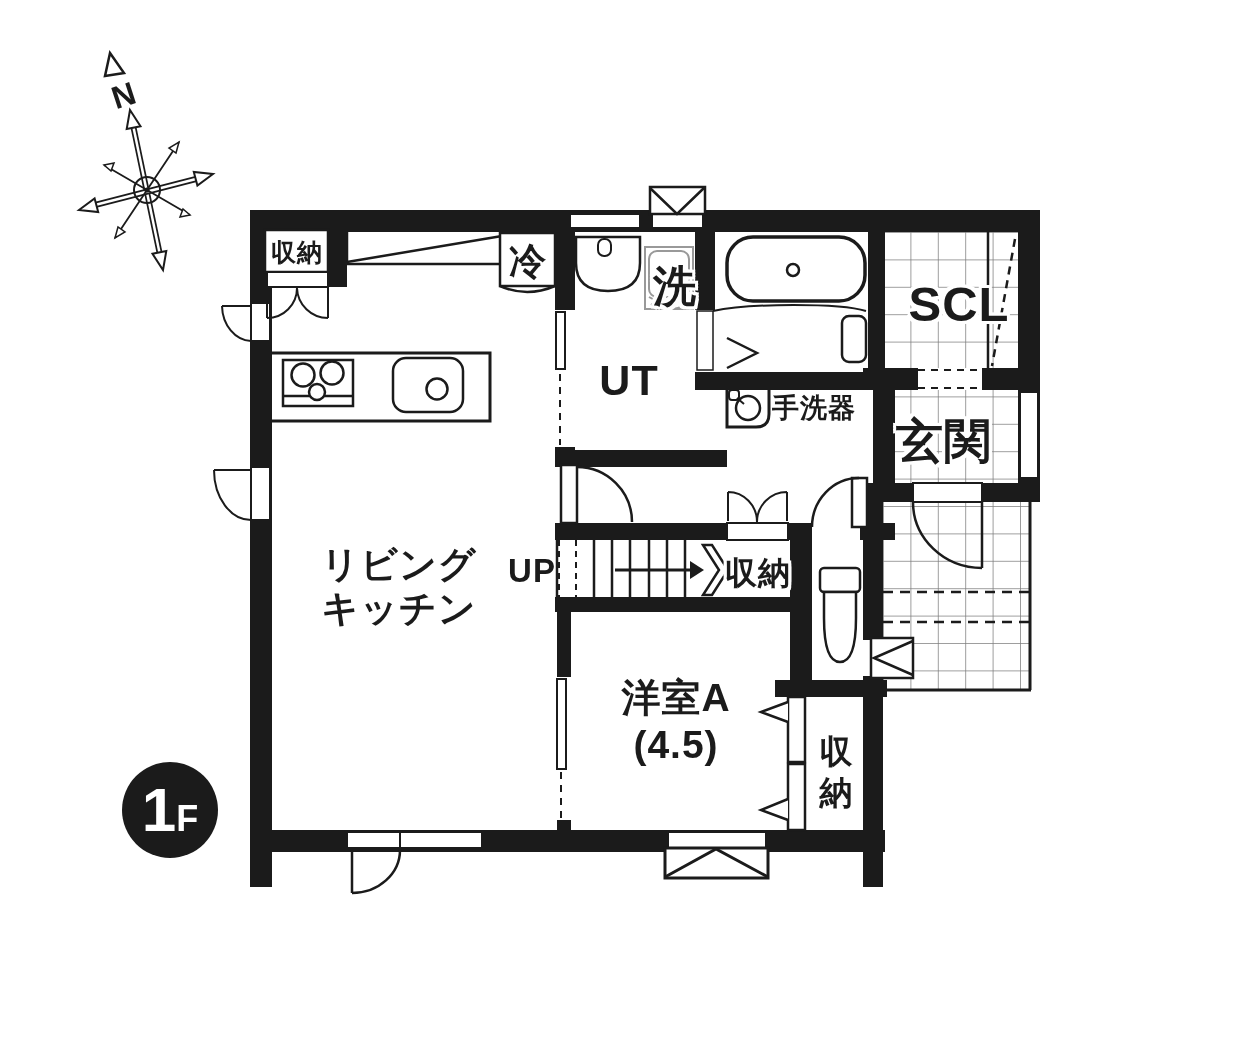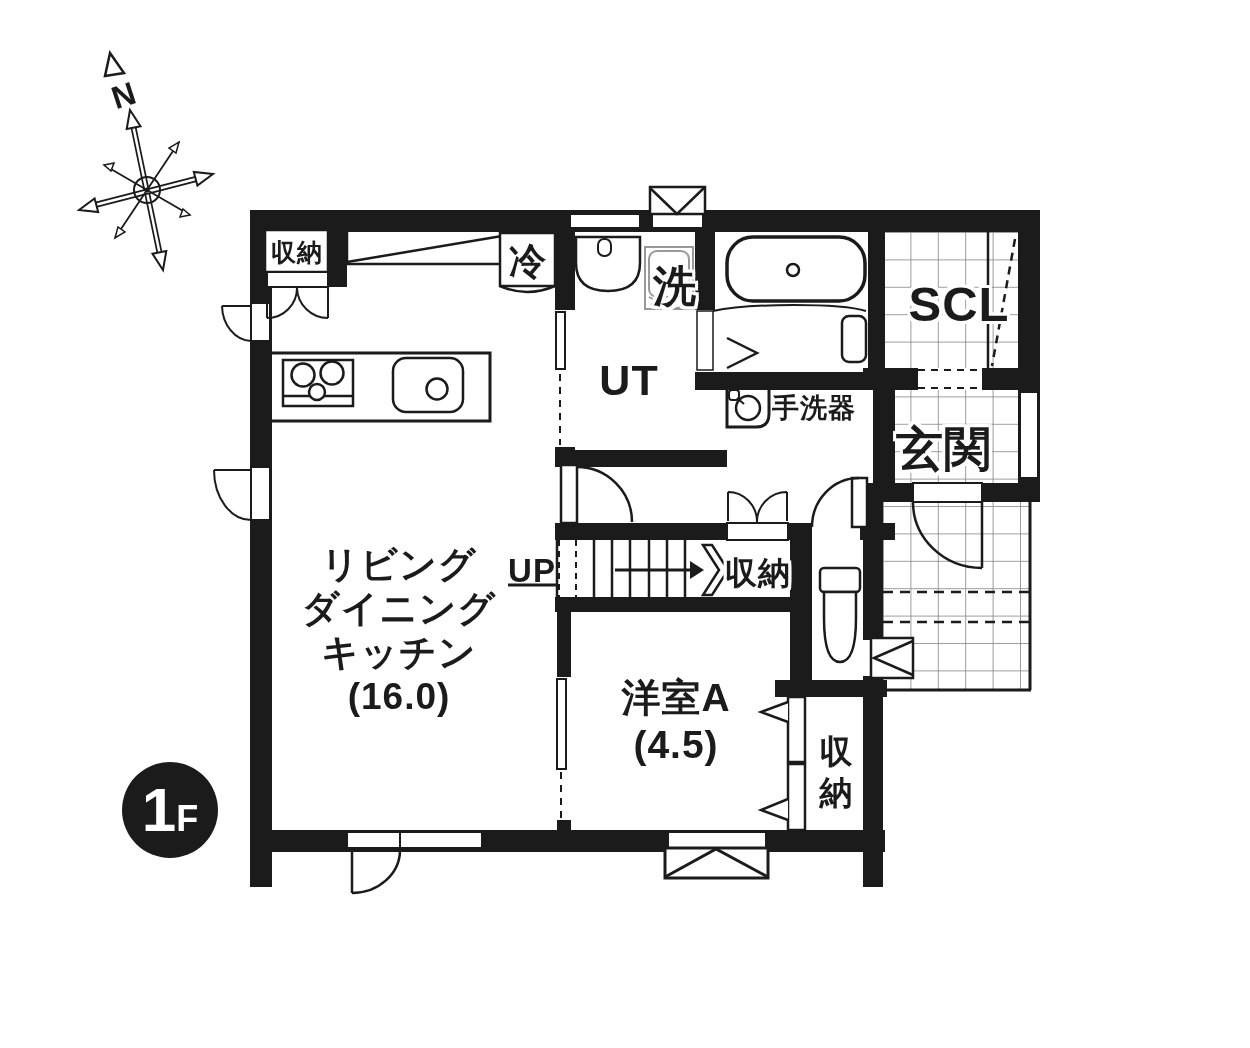--- a/index.html
+++ b/index.html
@@ -232,29 +232,27 @@
     </g>
     <text x="58" y="62" font-size="32" font-weight="800" fill="#1b1b1b" transform="rotate(-18 58 52)">N</text>
   </svg>
 
   <div class="lbl" style="left:297px;top:252px;font-size:25px;">収納</div>
   <div class="lbl" style="left:528px;top:261px;font-size:37px;">冷</div>
   <div class="lbl halo" style="left:675px;top:286px;font-size:43px;">洗</div>
   <div class="lbl" style="left:629px;top:380px;font-size:43px;">UT</div>
   <div class="lbl halo" style="left:947px;top:304px;font-size:49px;margin-left:12px;">SCL</div>
   <div class="lbl" style="left:814px;top:408px;font-size:27px;">手洗器</div>
-  <div class="lbl halo" style="left:944px;top:440px;font-size:47px;margin-top:8px;">玄関</div>
-  <div class="lbl" style="left:532px;top:570px;font-size:33px;text-decoration:underline;">UP</div>
+  <div class="lbl halo" style="left:944px;top:440px;font-size:47px;">玄関</div>
+  <div class="lbl" style="left:532px;top:570px;font-size:33px;">UP</div>
   <div class="lbl halo" style="left:758px;top:573px;font-size:32px;">収納</div>
 
   <div class="lbl-block" style="left:249px;top:511px;width:300px;font-size:37px;margin-top:32px;">
     <div>リビング</div>
-    <div>ダイニング</div>
     <div>キッチン</div>
-    <div>(16.0)</div>
   </div>
 
   <div class="lbl" style="left:676px;top:697px;font-size:39px;">洋室A</div>
   <div class="lbl" style="left:676px;top:744px;font-size:39px;text-align:right;">(4.5)</div>
 
   <div id="closet-west-label" style="left:817px;top:731px;font-size:33px;">収納</div>
 
   <div id="floor-badge">
     <span class="big">1</span>
       <span class="small">F</span>

